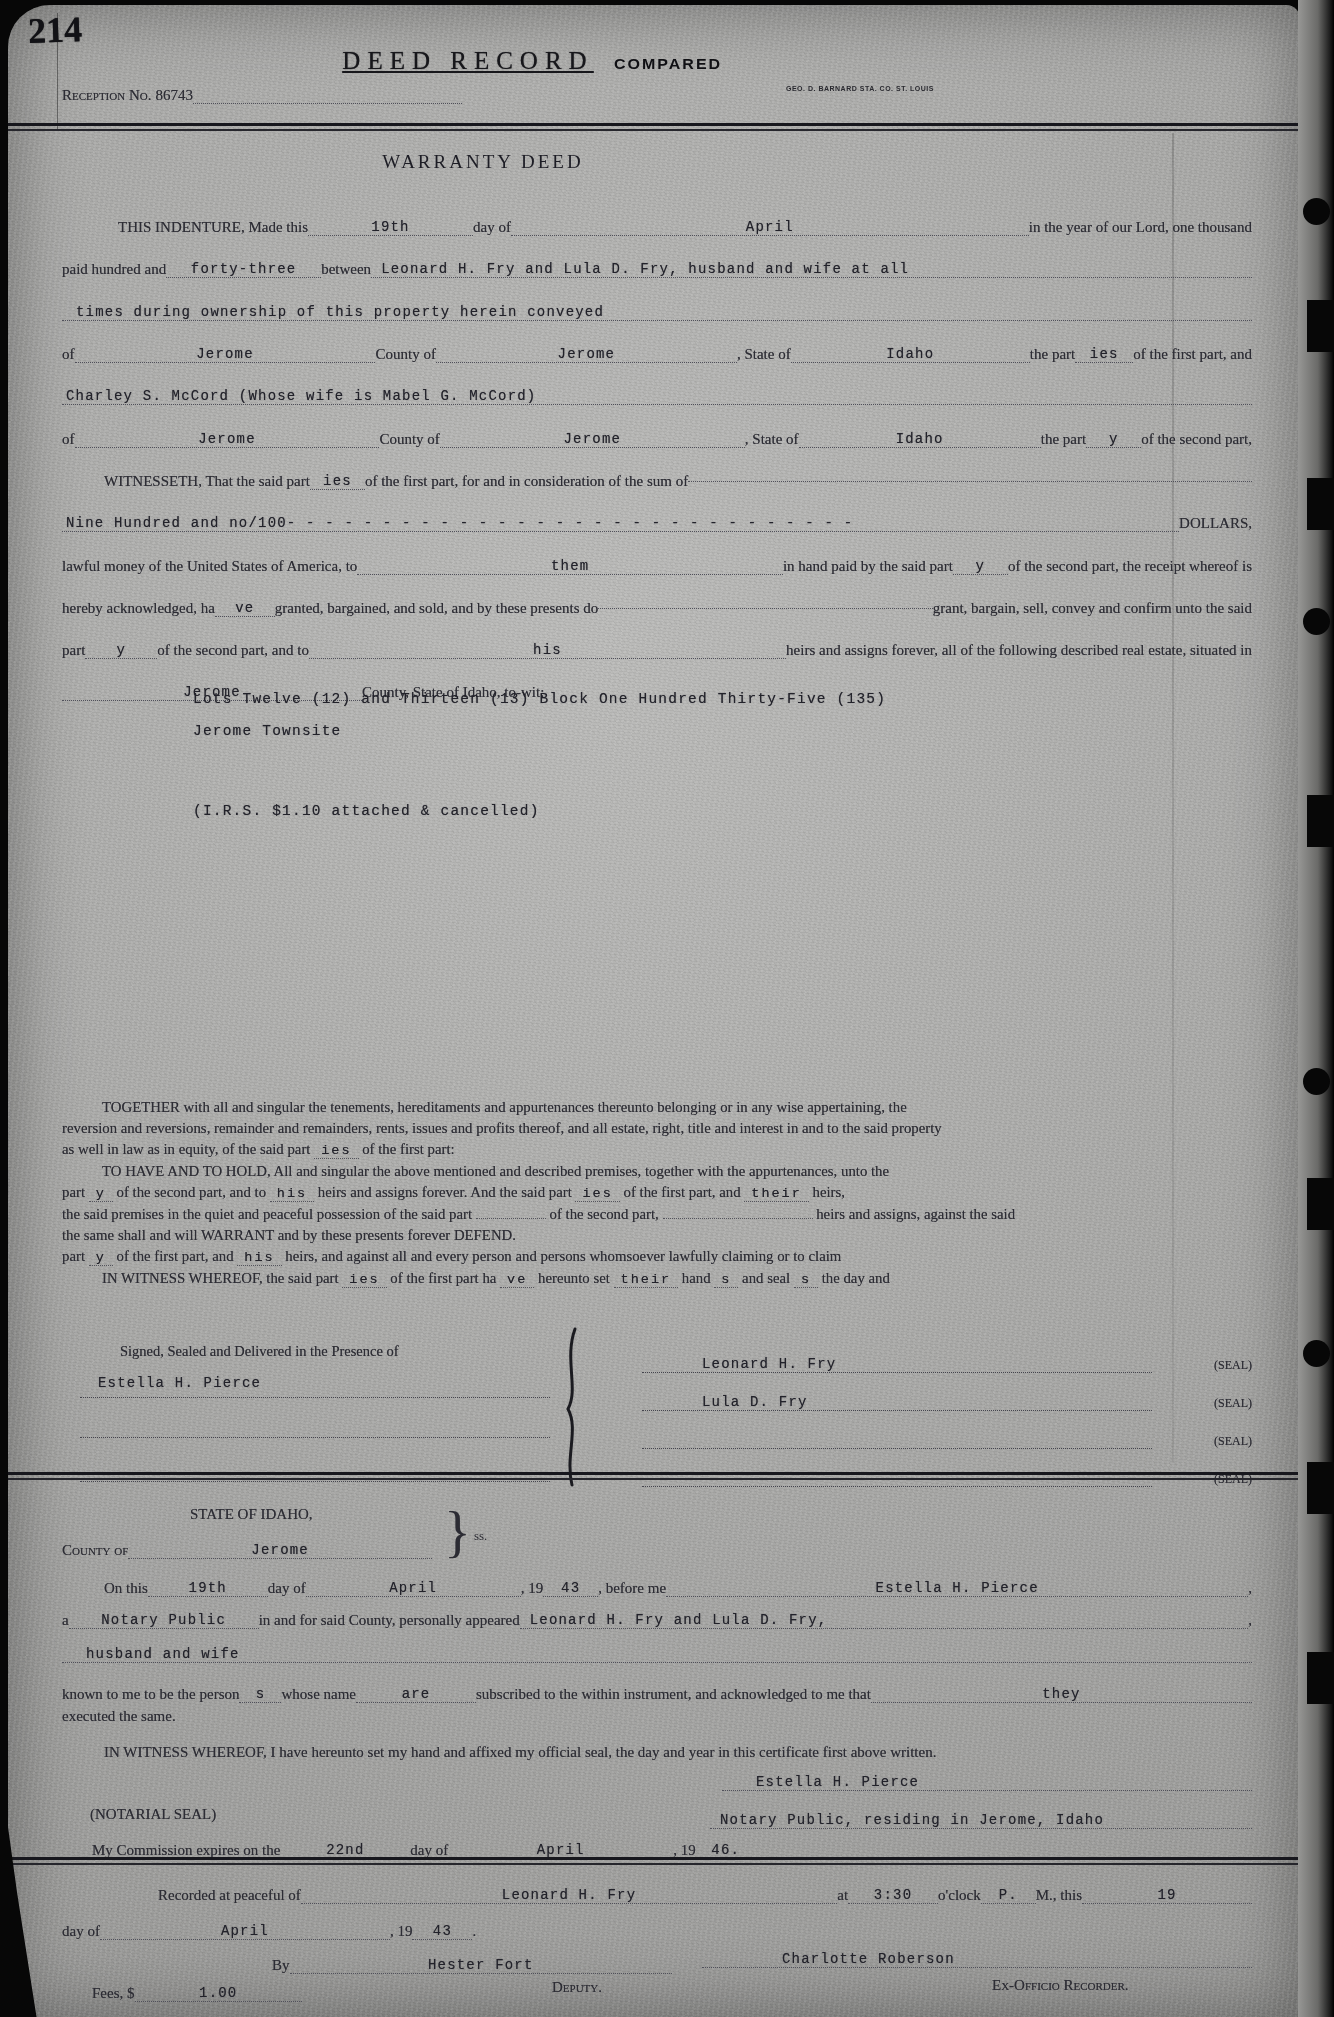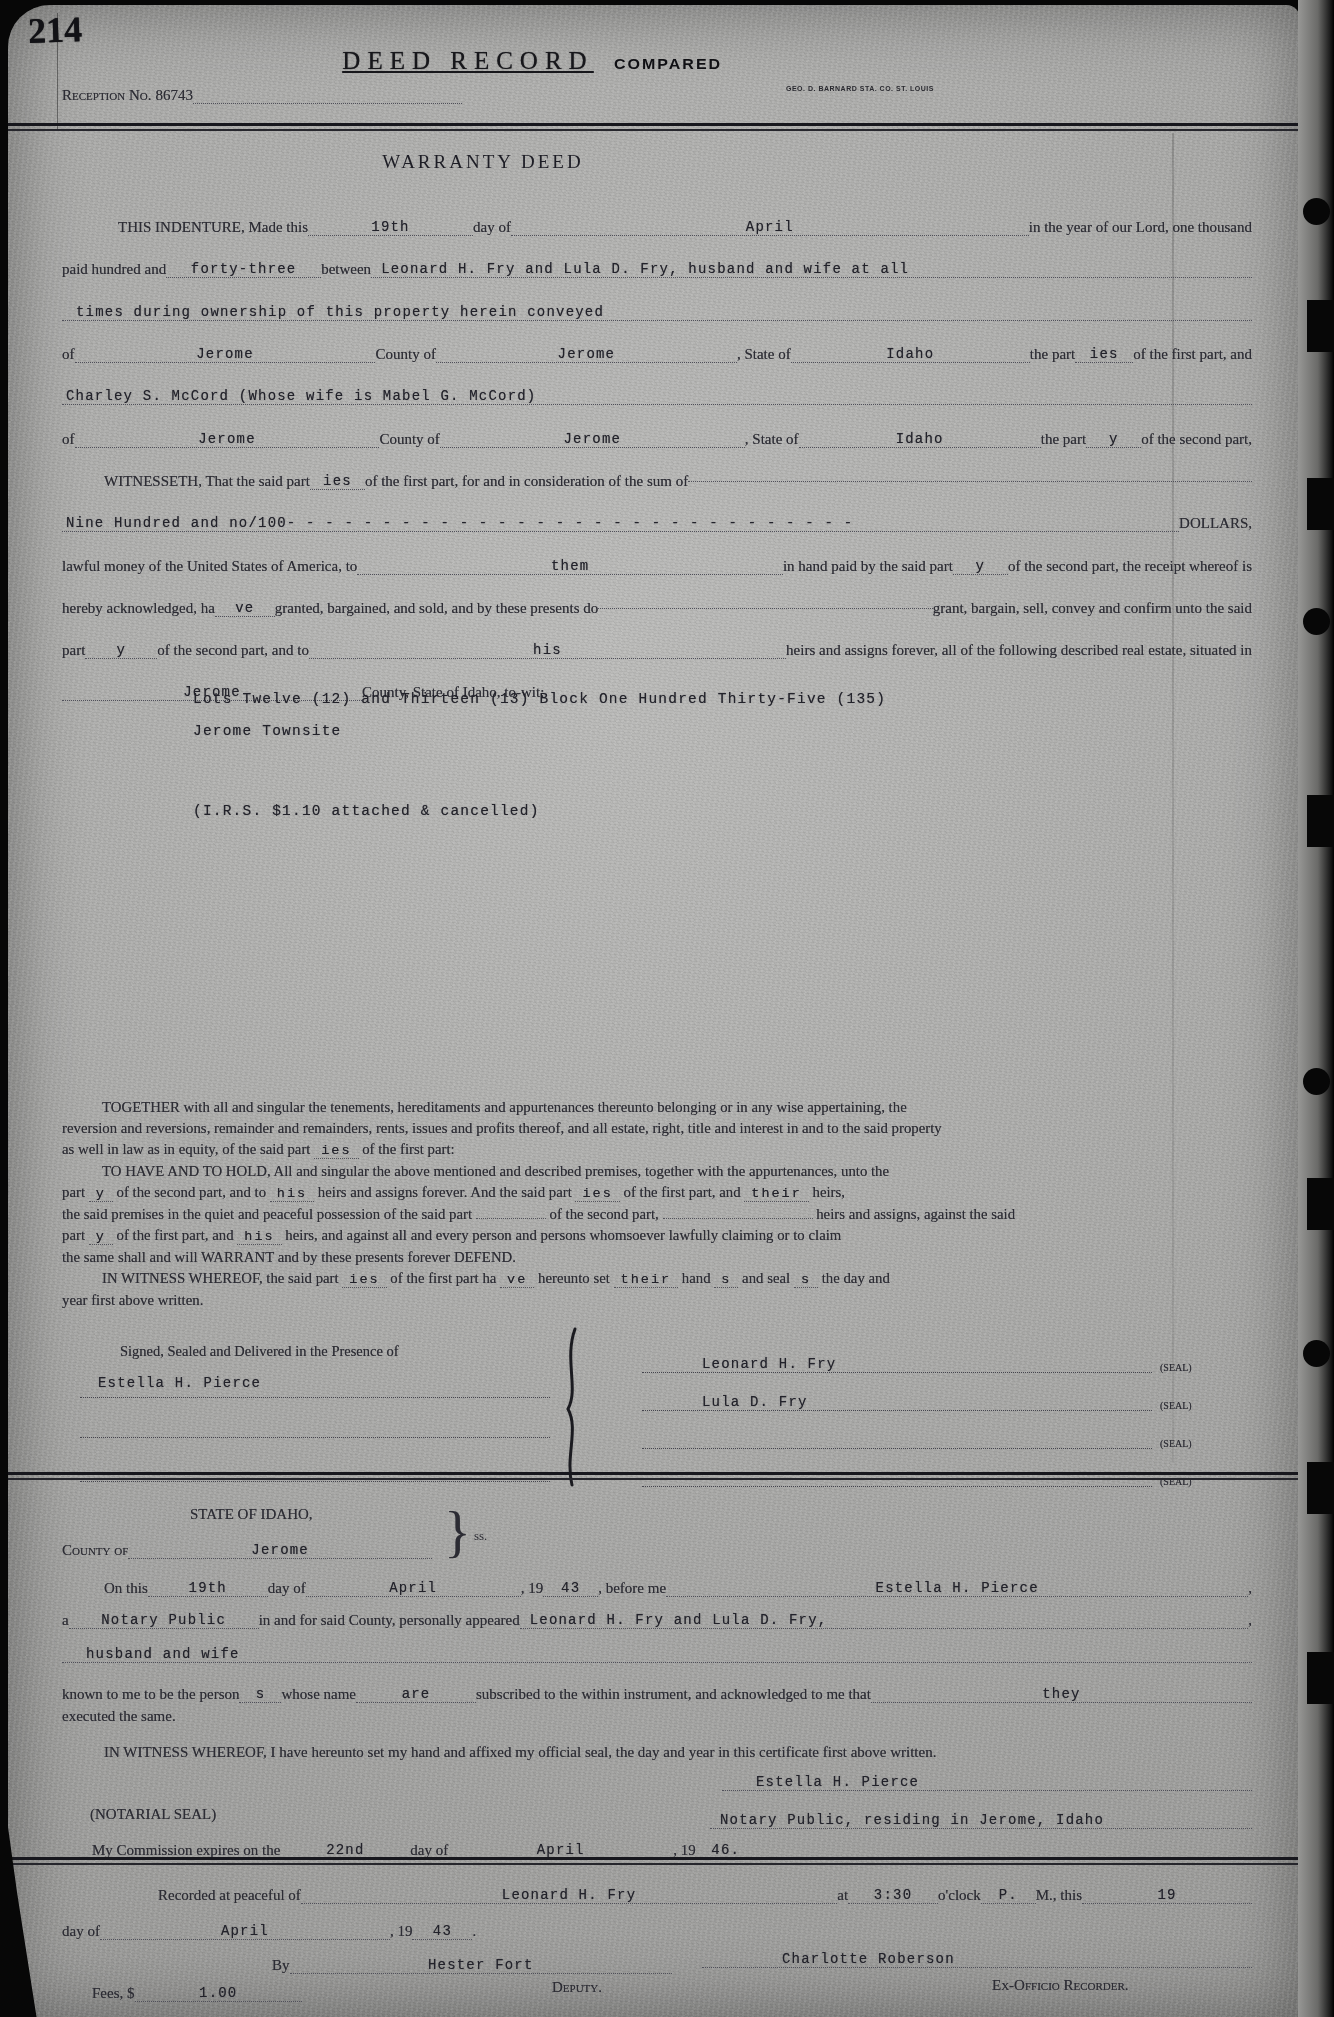--- a/index.html
+++ b/index.html
@@ -79,21 +79,21 @@
   #hab{position:absolute;left:54px;top:1092px;width:1190px;}
   #sig{position:absolute;left:54px;top:1330px;width:1190px;height:152px;}
   #sig-left{position:absolute;left:18px;top:0;width:470px;height:152px;}
   #sig-left .cap{position:absolute;left:40px;top:8px;font-size:14.5px;}
   #sig-left .wname{position:absolute;left:18px;top:40px;}
   #sig-brace{position:absolute;left:497px;top:-8px;}
   #sig-right{position:absolute;left:580px;top:0;width:610px;}
   .srow{display:flex;align-items:flex-end;height:38px;}
   .sfill{flex:1 1 auto;border-bottom:1.3px dotted #45454e;text-align:left;padding-left:60px;
      overflow:hidden;white-space:nowrap;}
-  .seal{flex:0 0 92px;font-size:10px;padding-left:8px;margin-top:25px;}
+  .seal{flex:0 0 92px;text-align:right;font-size:12px;padding-left:8px;margin-top:25px;}
   #rule-mid{top:1467px;}
   #notary{position:absolute;left:54px;top:1485px;width:1190px;}
   #notary .row{position:absolute;display:flex;align-items:flex-end;width:100%;white-space:nowrap;}
   #ss-brace{position:absolute;left:382px;top:10px;font-size:56px;font-weight:300;color:#2b2b33;
     font-family:"Liberation Serif",serif;}
   #ss-label{position:absolute;left:412px;top:38px;font-size:13px;color:#2d2d35;}
   #rule-bot{top:1852px;}
   #rec{position:absolute;left:54px;top:1868px;width:1190px;}
   #rec .row{position:absolute;display:flex;align-items:flex-end;white-space:nowrap;}
 </style>
@@ -227,42 +227,41 @@
       <span class="ti">their</span>
       <span>heirs,</span>
     </div>
     <div class="hline">
       <span>the said premises in the quiet and peaceful possession of the said part</span>
       <span class="bl" style="width:70px"></span>
       <span>of the second part,</span>
       <span class="bl" style="width:150px"></span>
       <span>heirs and assigns, against the said</span>
     </div>
+    <div class="hline">the same shall and will WARRANT and by these presents forever DEFEND.</div>
     <div class="hline">
       <span>part</span>
       <span class="ti">y</span>
       <span>of the first part, and</span>
       <span class="ti">his</span>
       <span>heirs, and against all and every person and persons whomsoever lawfully claiming or to claim</span>
     </div>
-    <div class="hline">the same shall and will WARRANT and by these presents forever DEFEND.</div>
     <div class="hline" style="padding-left:40px">
       <span>IN WITNESS WHEREOF, the said part</span>
       <span class="ti">ies</span>
       <span>of the first part ha</span>
       <span class="ti">ve</span>
       <span>hereunto set</span>
       <span class="ti">their</span>
       <span>hand</span>
       <span class="ti">s</span>
       <span>and seal</span>
       <span class="ti">s</span>
       <span>the day and</span>
     </div>
-    <div class="hline">year first above written.</div>
   </div>
 
   <div id="sig">
     <div id="sig-left">
       <div class="cap p">Signed, Sealed and Delivered in the Presence of</div>
       <div class="wname ty">Estella H. Pierce</div>
       <div class="uline" style="left:0;right:0;top:62px"></div>
       <div class="uline" style="left:0;right:0;top:102px"></div>
       <div class="uline" style="left:0;right:0;top:146px"></div>
     </div>

